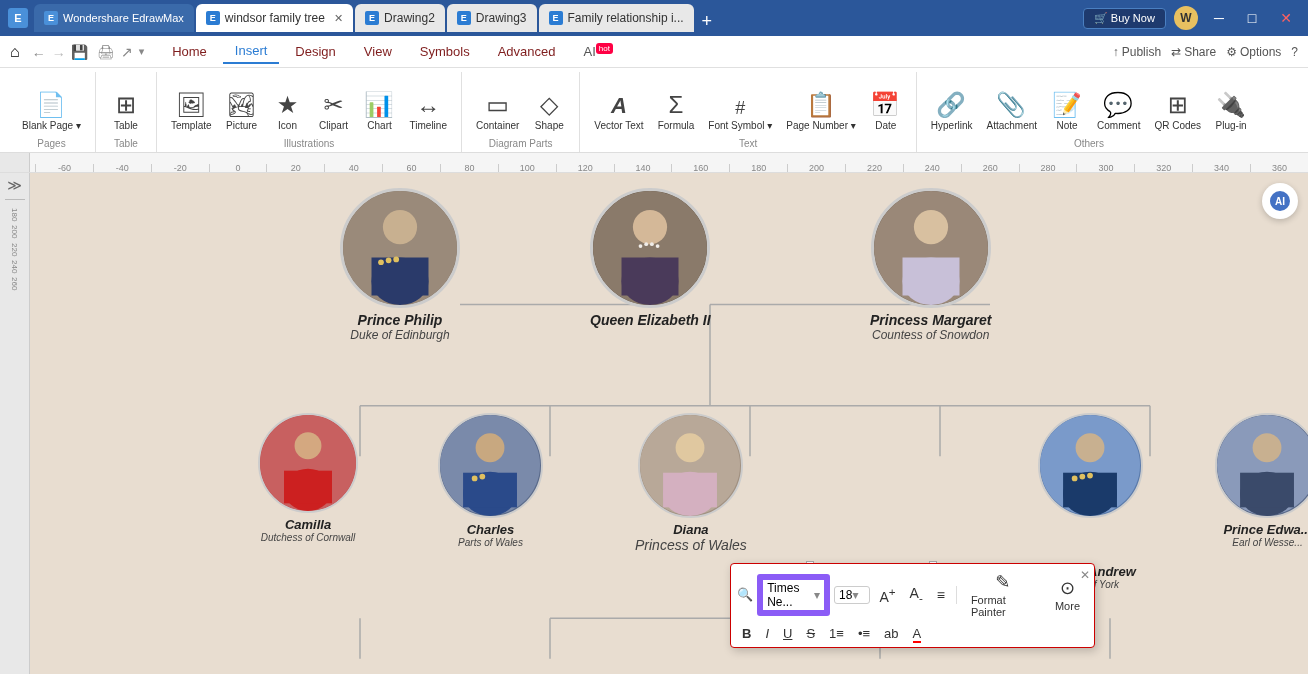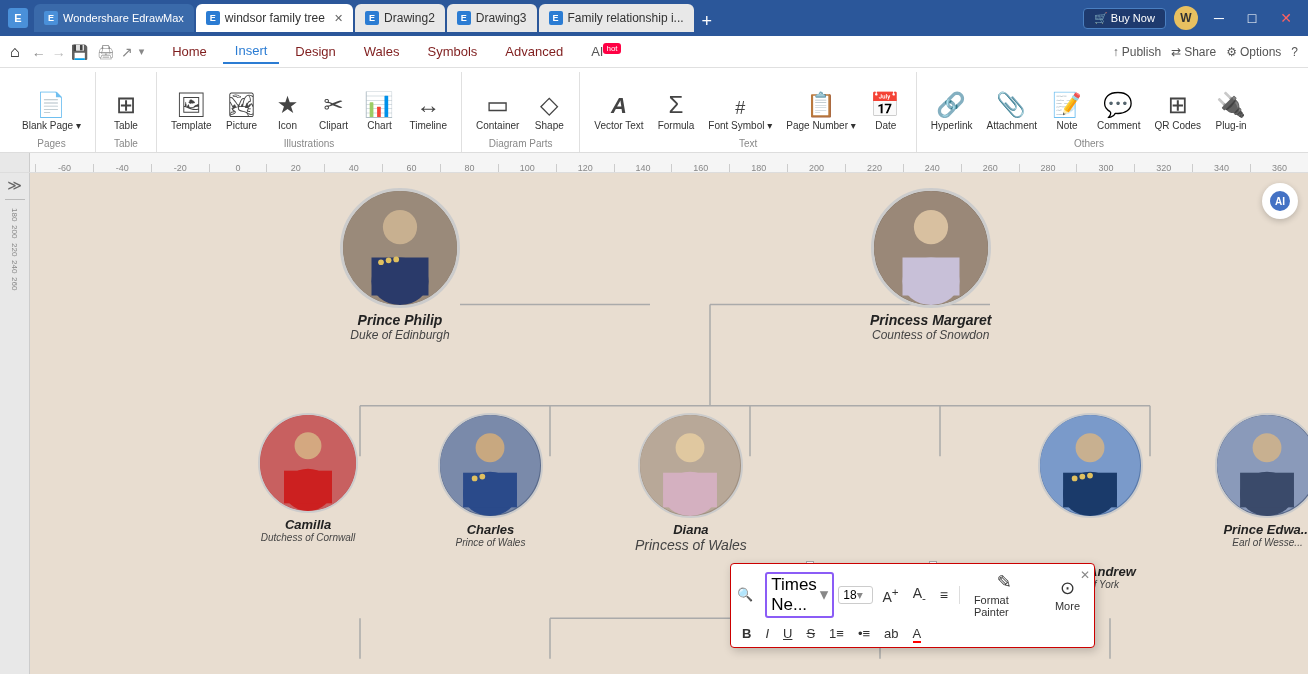--- a/index.html
+++ b/index.html
@@ -82,21 +82,21 @@
 
     
     #float-toolbar {
       position: absolute; background: white;
       border: 1px solid #c00; border-radius: 4px;
       box-shadow: 2px 3px 10px rgba(0,0,0,0.2);
       padding: 4px 6px; z-index: 100;
     }
     #float-toolbar .ft-row1 { display: flex; align-items: center; gap: 4px; margin-bottom: 3px; }
     #float-toolbar .ft-row2 { display: flex; align-items: center; gap: 4px; }
-    .ft-font-select { display: flex; align-items: center; border: 2px solid #8b5cf6; border-radius: 3px; padding: 1px 4px; font-size: 17px; width: 80px; cursor: pointer; margin-left: 8px; }
+    .ft-font-select { display: flex; align-items: center; border: 6px solid #8b5cf6; border-radius: 3px; padding: 1px 4px; font-size: 12px; width: 80px; cursor: pointer; }
     .ft-font-select::after { content: ' ▾'; color: #888; }
     .ft-size-select { display: flex; align-items: center; border: 1px solid #ccc; border-radius: 3px; padding: 1px 4px; font-size: 12px; width: 40px; cursor: pointer; }
     .ft-size-select::after { content: ' ▾'; color: #888; }
     .ft-btn { padding: 2px 5px; cursor: pointer; font-size: 13px; border-radius: 3px; color: #333; }
     .ft-btn.bold { font-weight: bold; }
     .ft-btn.italic { font-style: italic; }
     .ft-btn.underline { text-decoration: underline; }
     .ft-btn.strike { text-decoration: line-through; }
     .ft-separator { width: 1px; background: #ddd; height: 18px; margin: 0 2px; }
     .ft-big-btn { display: flex; flex-direction: column; align-items: center; padding: 3px 8px; cursor: pointer; border-radius: 3px; font-size: 11px; color: #333; }
@@ -166,21 +166,21 @@
       <span style="font-size:14px;color:#888;margin-right:2px;">←</span>
       <span style="font-size:14px;color:#bbb;margin-right:2px;">→</span>
       <span style="font-size:14px;color:#888;margin-right:4px;">💾</span>
       <span style="font-size:14px;color:#888;margin-right:2px;">🖨</span>
       <span style="font-size:14px;color:#888;margin-right:2px;">↗</span>
       <span style="font-size:11px;color:#888;margin-right:12px;">▾</span>
 
       <div class="ribbon-tab">Home</div>
       <div class="ribbon-tab active">Insert</div>
       <div class="ribbon-tab">Design</div>
-      <div class="ribbon-tab">Wales</div>
+      <div class="ribbon-tab">View</div>
       <div class="ribbon-tab">Symbols</div>
       <div class="ribbon-tab">Advanced</div>
       <div class="ribbon-tab ai">
         <span>AI</span><span class="hot-badge">hot</span>
       </div>
     </div>
     <div id="ribbon-right">
       <span>↑ <span>Publish</span></span>
       <span>⇄ <span>Share</span></span>
       <span>⚙ <span>Options</span></span>
@@ -391,20 +391,36 @@
 
           <circle cx="40" cy="75" r="3" fill="#e0c060"></circle>
           <circle cx="48" cy="73" r="3" fill="#e0c060"></circle>
           <circle cx="56" cy="72" r="3" fill="#e0c060"></circle>
         </svg>
       </div>
       <div class="person-name">Prince Philip</div>
       <div class="person-title">Duke of Edinburgh</div>
     </div>
 
+    <div class="person-node" style="position:absolute;left:560px;top:15px;align-items:center;">
+      <div class="person-photo" style="background:#6a5a4a;">
+        <svg viewBox="0 0 120 120">
+          <circle cx="60" cy="60" r="60" fill="#8a7a6a"></circle>
+          <circle cx="60" cy="38" r="18" fill="#d4b898"></circle>
+          <ellipse cx="60" cy="95" rx="30" ry="25" fill="#4a3a5a"></ellipse>
+          <rect x="30" y="70" width="60" height="40" fill="#4a3a5a"></rect>
+
+          <circle cx="50" cy="58" r="2" fill="#f0ece8"></circle>
+          <circle cx="56" cy="56" r="2" fill="#f0ece8"></circle>
+          <circle cx="62" cy="56" r="2" fill="#f0ece8"></circle>
+          <circle cx="68" cy="58" r="2" fill="#f0ece8"></circle>
+        </svg>
+      </div>
+      <div class="person-name">Queen Elizabeth II</div>
+    </div>
 
     <div class="person-node" style="position:absolute;left:840px;top:15px;align-items:center;">
       <div class="person-photo" style="background:#7a6a5a;">
         <svg viewBox="0 0 120 120">
           <circle cx="60" cy="60" r="60" fill="#9a8878"></circle>
           <circle cx="60" cy="38" r="18" fill="#d8c0a0"></circle>
           <ellipse cx="60" cy="95" rx="30" ry="25" fill="#c8c0d8"></ellipse>
           <rect x="30" y="70" width="60" height="40" fill="#c8c0d8"></rect>
         </svg>
       </div>
@@ -430,21 +446,21 @@
         <svg viewBox="0 0 105 105">
           <circle cx="52" cy="52" r="52" fill="#7a8aaa"></circle>
           <circle cx="52" cy="34" r="15" fill="#c8a880"></circle>
           <ellipse cx="52" cy="82" rx="28" ry="23" fill="#2a4a8a"></ellipse>
           <rect x="24" y="60" width="56" height="36" fill="#2a4a8a"></rect>
           <circle cx="36" cy="66" r="3" fill="#e0c060"></circle>
           <circle cx="44" cy="64" r="3" fill="#e0c060"></circle>
         </svg>
       </div>
       <div class="person-name" style="font-size:13px;">Charles</div>
-      <div class="person-title" style="font-size:10px;">Prince of Wales</div>
+      <div class="person-title" style="font-size:10px;">Parts of Wales</div>
     </div>
 
     <div class="person-node" style="position:absolute;left:605px;top:240px;align-items:center;">
       <div class="person-photo" style="width:105px;height:105px;border-radius:50%;overflow:hidden;border:2px solid #ccc;background:#a09080;">
         <svg viewBox="0 0 105 105">
           <circle cx="52" cy="52" r="52" fill="#b8a898"></circle>
           <circle cx="52" cy="34" r="15" fill="#e0c8a0"></circle>
           <ellipse cx="52" cy="82" rx="28" ry="23" fill="#d4b0c0"></ellipse>
           <rect x="24" y="60" width="56" height="36" fill="#d4b0c0"></rect>
         </svg>

